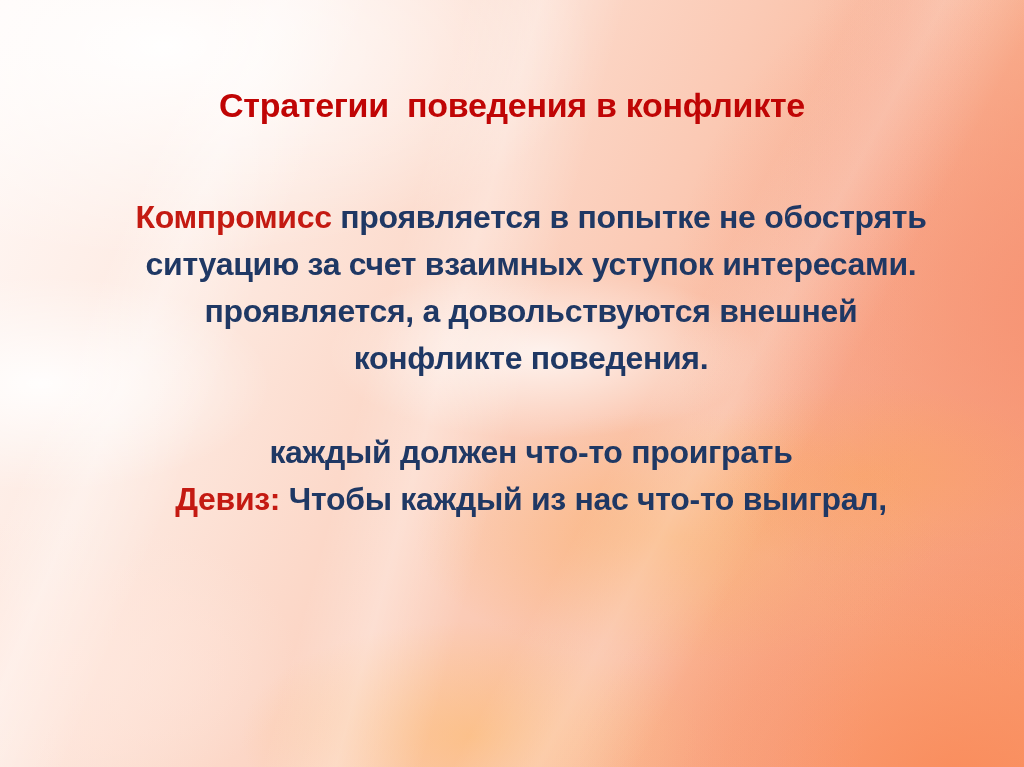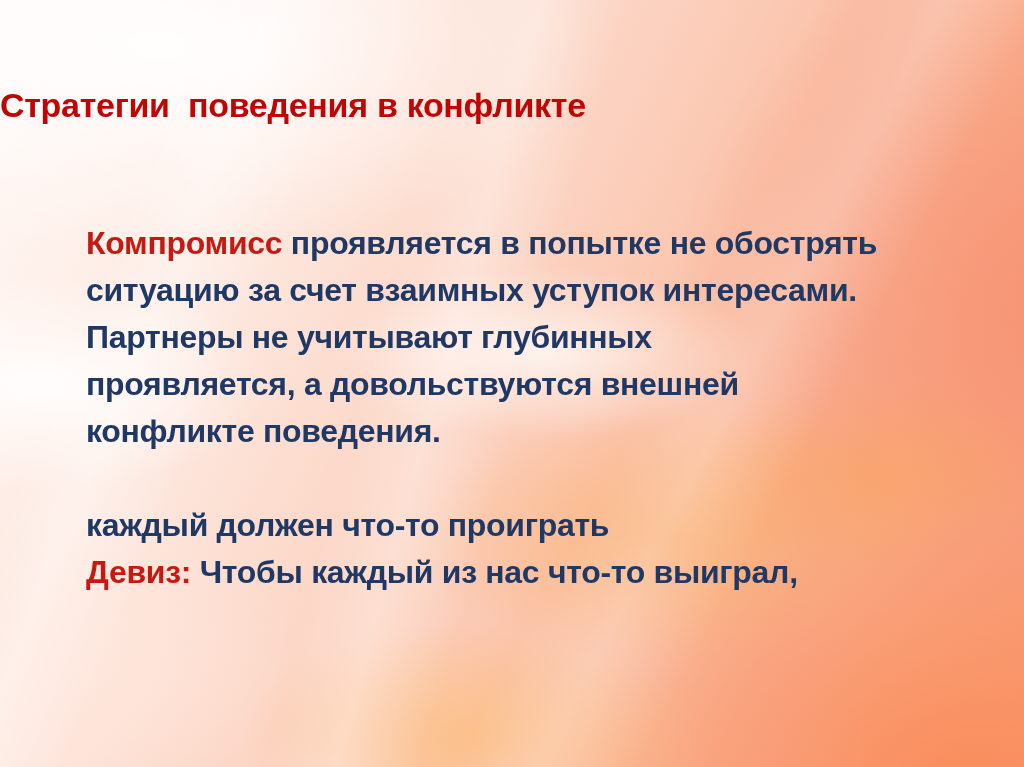--- a/index.html
+++ b/index.html
@@ -45,32 +45,34 @@
       linear-gradient(105deg, rgba(255,255,255,0) 38%, rgba(255,255,255,0.3) 44%, rgba(255,255,255,0) 51%),
       linear-gradient(118deg, rgba(255,255,255,0) 60%, rgba(255,255,255,0.22) 66%, rgba(255,255,255,0) 73%),
       linear-gradient(100deg, rgba(246,158,136,0) 70%, rgba(246,158,136,0.18) 78%, rgba(246,158,136,0) 86%);
   }
 
   .slide-title {
     position: absolute;
     top: 86px;
     left: 0;
     width: 100%;
+    text-align: center;
     font-size: 34px;
     font-weight: bold;
     letter-spacing: -0.3px;
     white-space: pre;
     color: var(--color-title, #c00505);
   }
 
   .body-text {
     position: absolute;
-    top: 220px;
+    top: 194px;
     left: 86px;
     width: 890px;
+    text-align: center;
   }
 
   .line {
     font-size: 32px;
     font-weight: bold;
     line-height: 47px;
     letter-spacing: -0.3px;
     white-space: pre;
     color: var(--color-body, #1f3864);
   }
@@ -89,21 +91,20 @@
 <div class="slide">
   <div class="silk-streaks"></div>
 
   <div class="slide-title">Стратегии  поведения в конфликте</div>
 
   <div class="body-text">
 
     <div class="paragraph">
       <div class="line"><span class="lead">Компромисс </span><span>проявляется в попытке не обострять</span></div>
       <div class="line"><span>ситуацию за счет взаимных уступок интересами.</span></div>
-      <div class="line"><span>Партнеры не учитывают глубинных</span></div>
       <div class="line"><span>проявляется, а довольствуются внешней</span></div>
       <div class="line"><span>конфликте поведения.</span></div>
     </div>
 
     <div class="paragraph-gap"></div>
 
     <div class="paragraph">
       <div class="line"><span>каждый должен что-то проиграть</span></div>
       <div class="line"><span class="lead">Девиз: </span><span>Чтобы каждый из нас что-то выиграл,</span></div>
     </div>

